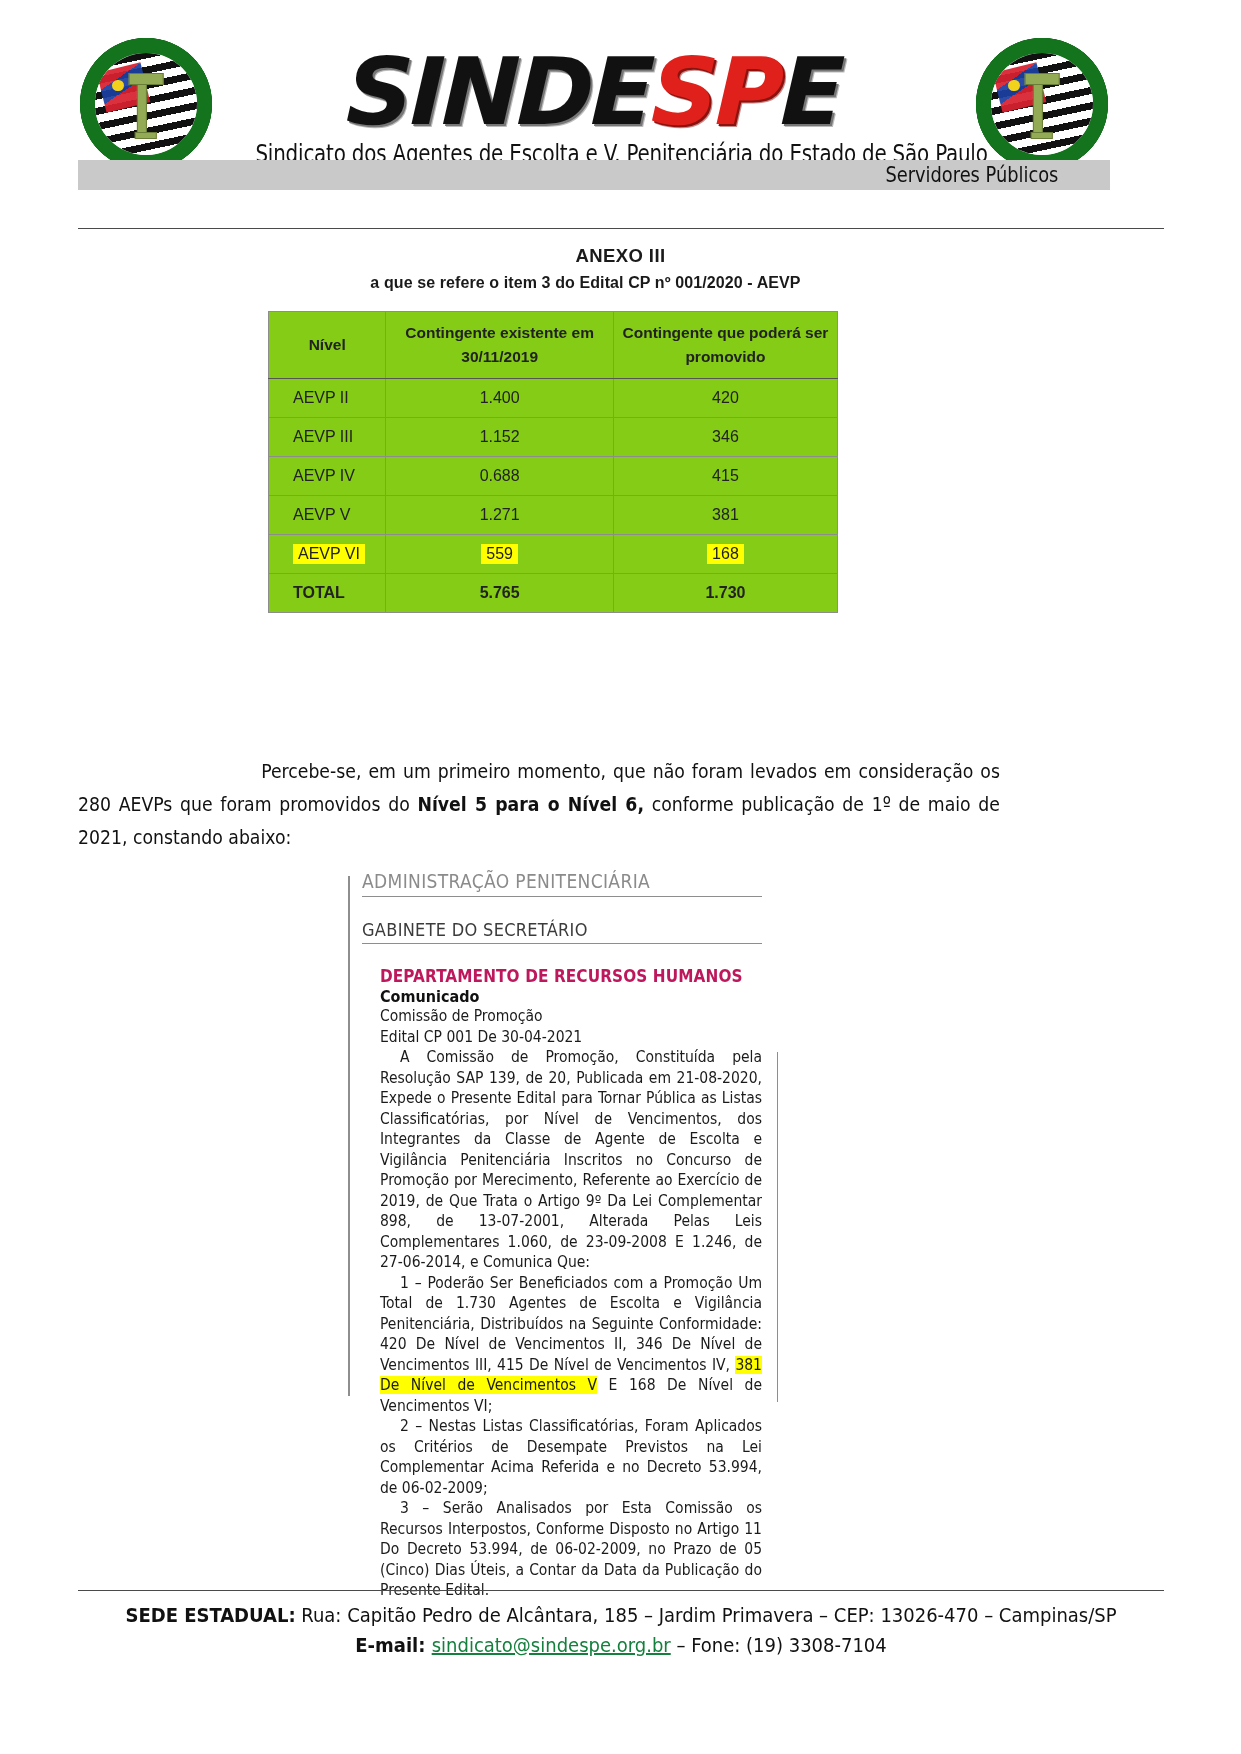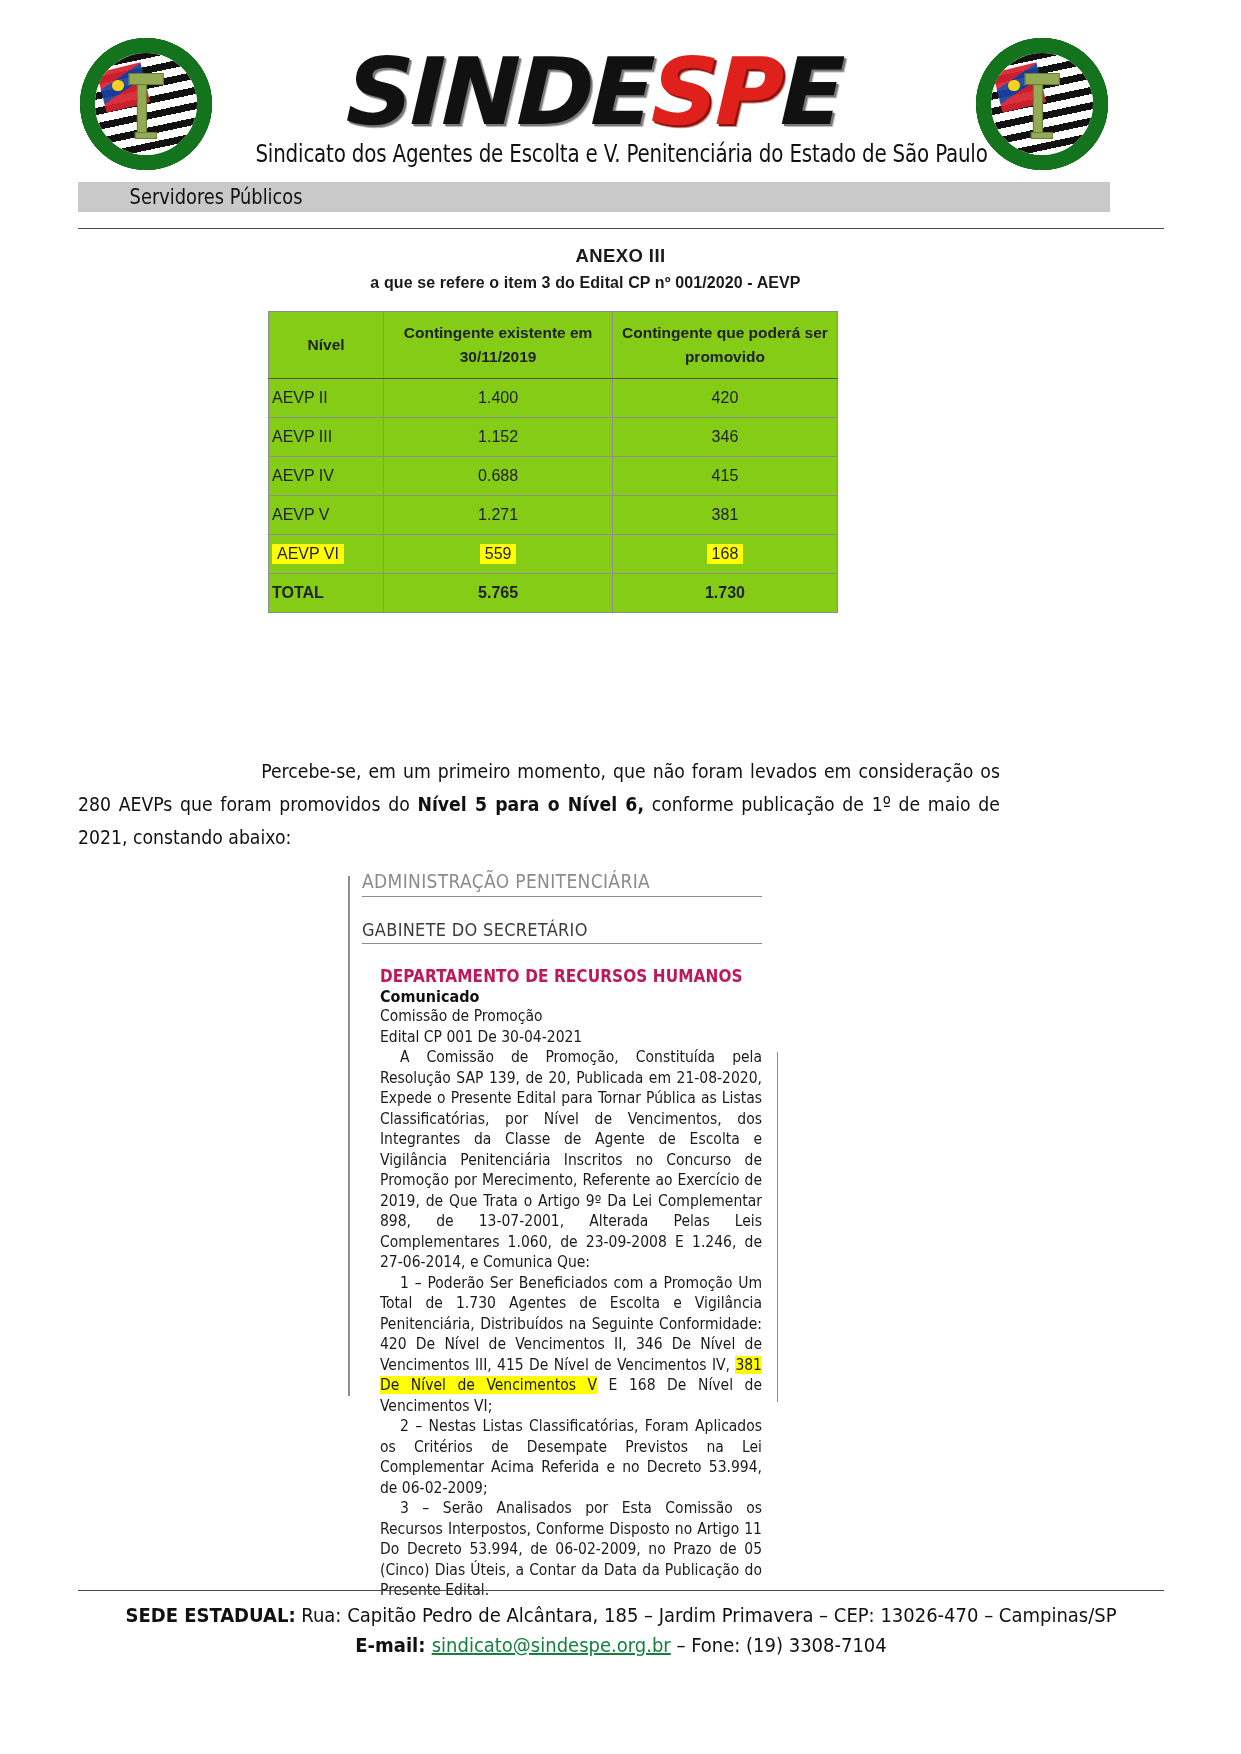--- a/index.html
+++ b/index.html
@@ -154,25 +154,25 @@
     font-size: 24px;
     font-weight: 500;
     color: #111;
     letter-spacing: -0.2px;
     white-space: nowrap;
     transform: scaleX(0.92);
   }
   .servidores-bar {
     position: absolute;
     left: 0;
-    top: 160px;
+    top: 138px;
     width: 1032px;
     height: 30px;
     background: #c9c9c9;
-    text-align: left;
+    text-align: right;
   }
   .servidores-bar span {
     display: block;
     line-height: 30px;
     font-family: "DejaVu Sans Condensed", "Liberation Sans Narrow", "Liberation Sans", sans-serif;
     font-size: 22px;
     color: #111;
     transform: scaleX(0.9);
   }
   .rule-top {
@@ -234,21 +234,21 @@
   }
   .anexo-table thead th.c-nivel { width: 110px; }
   .anexo-table thead th.c-mid   { width: 232px; }
   .anexo-table thead th.c-last  { width: 228px; }
   .anexo-table tbody td {
     height: 38px;
     font-size: 16px;
   }
   .anexo-table tbody td.level {
     text-align: left;
-    padding-left: 3px;
+    padding-left: 24px;
   }
   .anexo-table tbody td.num {
     text-align: center;
   }
   .anexo-table tbody tr.total td {
     font-weight: bold;
     border-top: 1.6px solid #555;
   }
   .hl {
     background: #ffff00;

